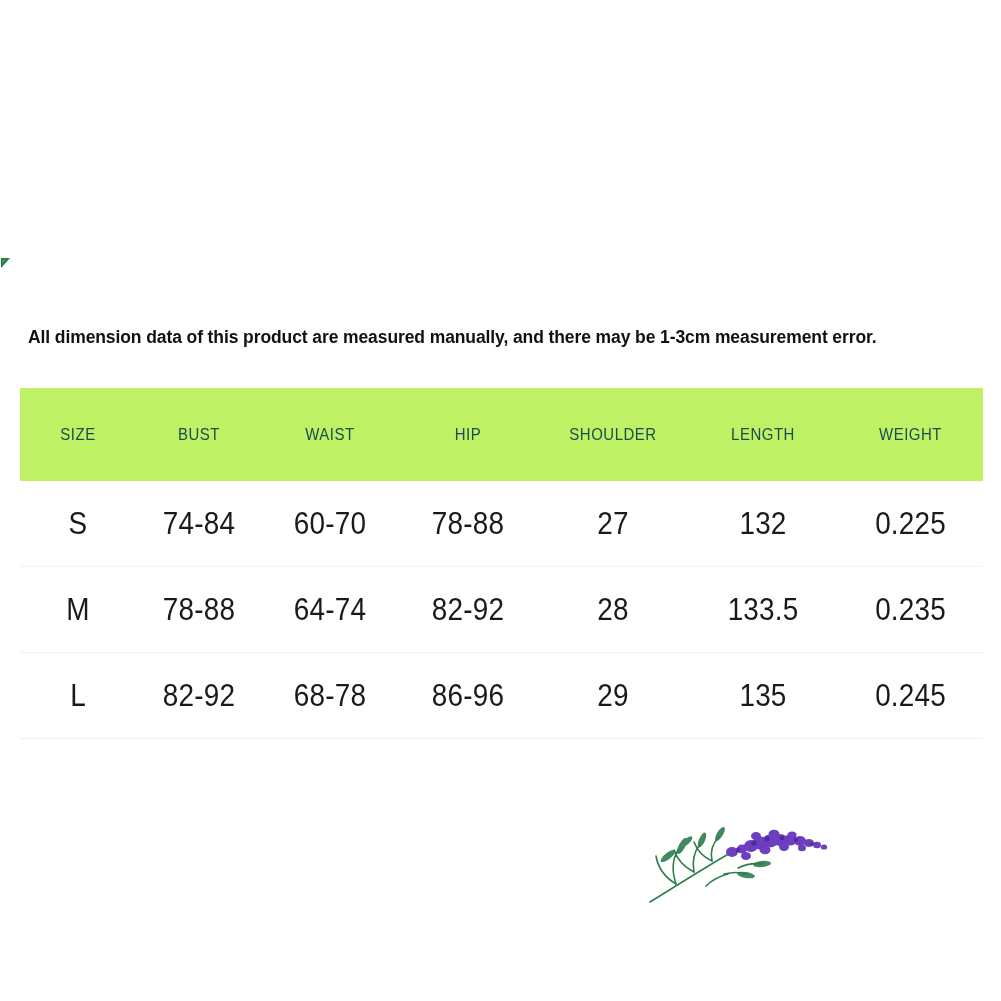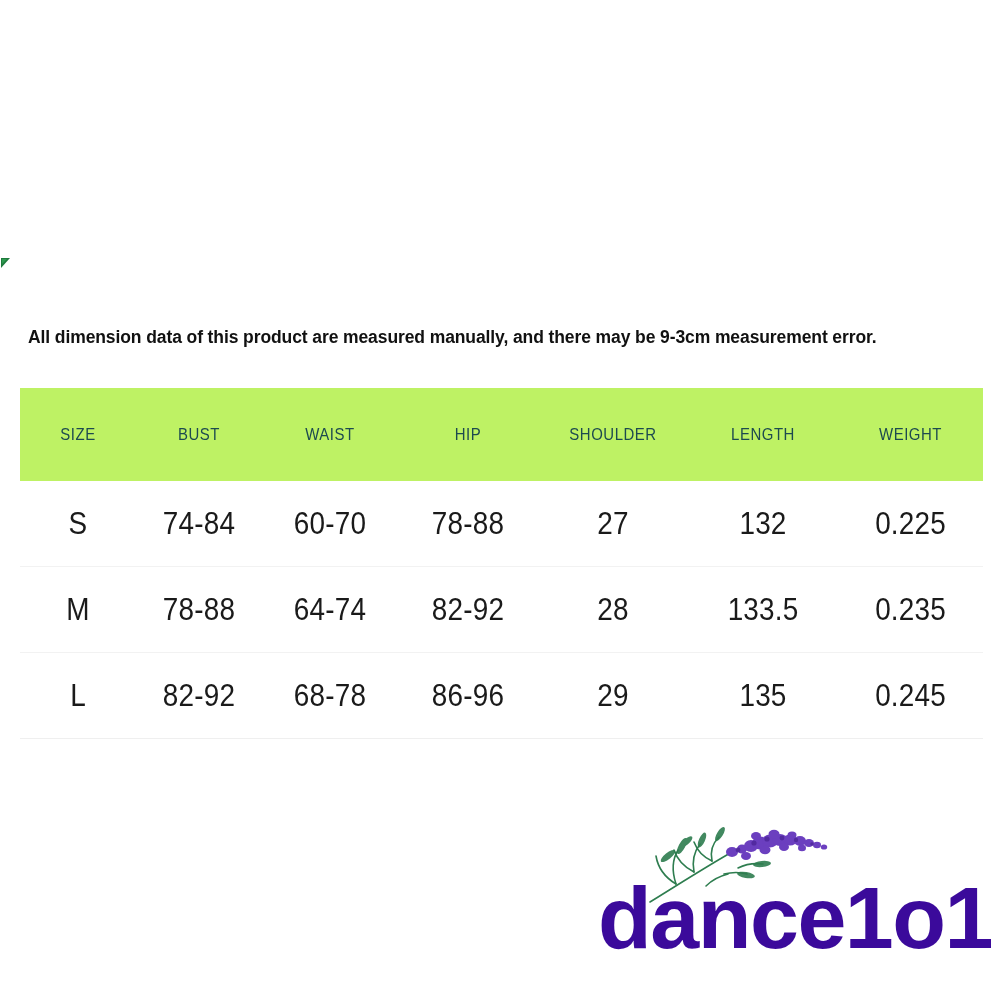--- a/index.html
+++ b/index.html
@@ -124,21 +124,21 @@
 </head>
 <body>
 
 <div class="leaf-artifact">
   <svg width="12" height="14" viewBox="0 0 12 14" xmlns="http://www.w3.org/2000/svg">
     <polygon points="1,2 10,2 1,12" fill="#1F7A3D"></polygon>
     <polygon points="2,3 7,3 2,8" fill="#2E9B50"></polygon>
   </svg>
 </div>
 
-<div class="disclaimer">All dimension data of this product are measured manually, and there may be 9-3cm measurement error.</div>
+<div class="disclaimer">All dimension data of this product are measured manually, and there may be 1-3cm measurement error.</div>
 
 <table class="size-table">
   <colgroup>
     <col class="col-size">
     <col class="col-bust">
     <col class="col-waist">
     <col class="col-hip">
     <col class="col-shoulder">
     <col class="col-length">
     <col class="col-weight">
@@ -233,14 +233,13 @@
       <g fill="#4A2396" opacity="0.75">
         <circle cx="92" cy="38" r="2.4"></circle>
         <circle cx="108" cy="31" r="2.6"></circle>
         <circle cx="121" cy="27" r="2.6"></circle>
         <circle cx="136" cy="26" r="2.4"></circle>
         <circle cx="150" cy="28" r="2.2"></circle>
         <circle cx="166" cy="32" r="1.8"></circle>
       </g>
     </svg>
   </div>
-  <div class="watermark-text">dance1o1</div>
 </div>
 
 </body></html>

